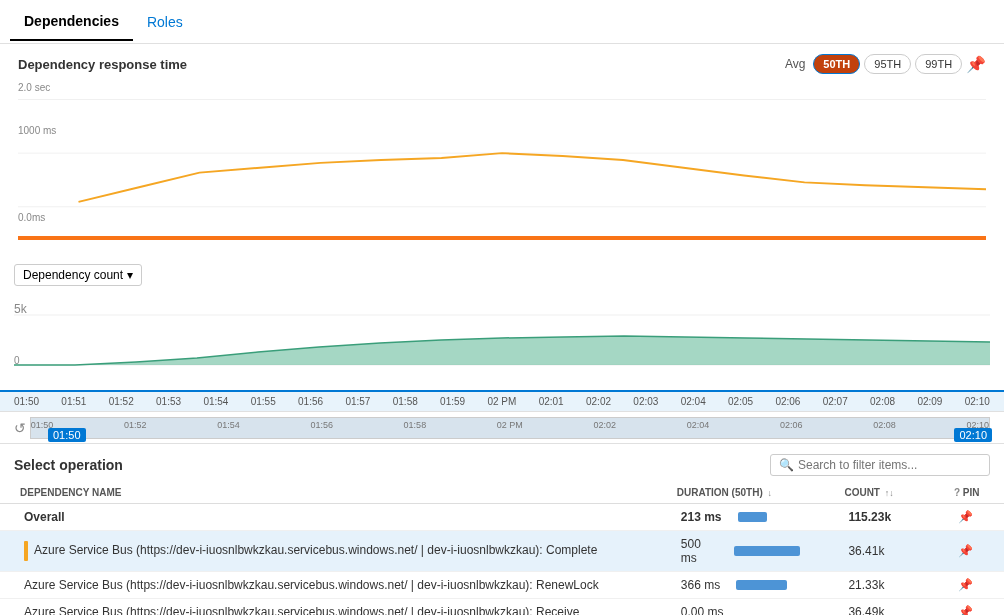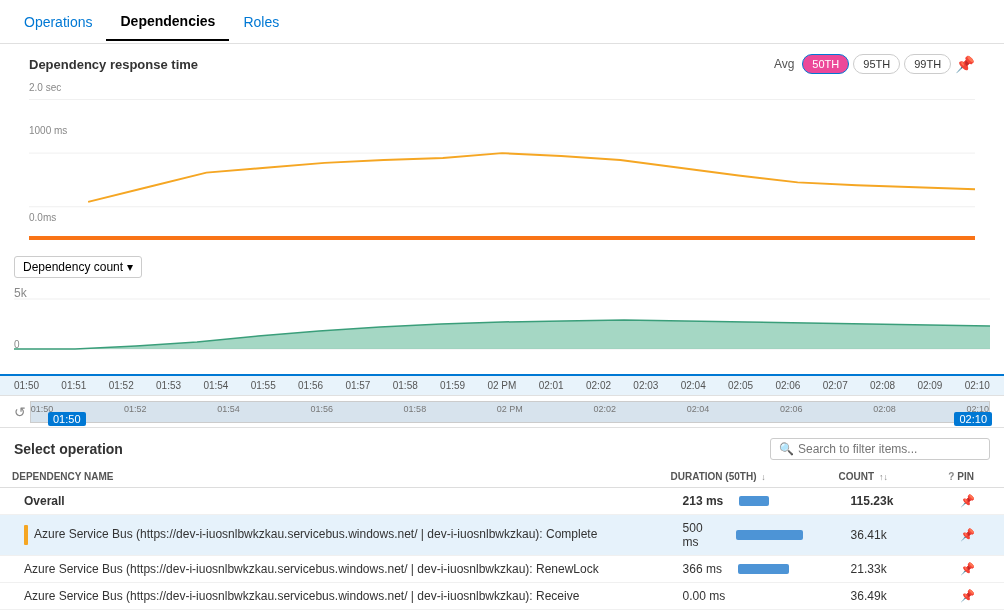--- a/index.html
+++ b/index.html
@@ -4,70 +4,69 @@
   <style>
     * { box-sizing: border-box; margin: 0; padding: 0; }
     body { font-family: 'Segoe UI', Arial, sans-serif; font-size: 12px; color: #333; background: #fff; width: 1004px; }
 
     
     .tabs { display: flex; align-items: center; border-bottom: 1px solid #e0e0e0; padding: 0 10px; height: 44px; }
     .tab { padding: 10px 14px; cursor: pointer; font-size: 14px; color: #0078d4; position: relative; }
     .tab.active { color: #000; font-weight: 600; border-bottom: 2px solid #000; }
 
     
-    .section { padding: 10px 29px; }
+    .section { padding: 10px 18px; }
 
     
     .chart-header { display: flex; align-items: center; justify-content: space-between; margin-bottom: 6px; }
     .chart-title { font-size: 13px; font-weight: 600; }
     .percentile-controls { display: flex; align-items: center; gap: 4px; }
     .pct-label { font-size: 12px; color: #555; margin-right: 4px; }
     .pct-btn { padding: 3px 9px; border-radius: 12px; border: 1px solid #ccc; font-size: 11px; cursor: pointer; background: #fff; color: #333; }
-    .pct-btn.active { background: #ec4899; color: #fff; border-color: #0078d4; }
+    .pct-btn.active { background: #c2410c; color: #fff; border-color: #0078d4; font-weight: bold; }
     .pin-btn { background: none; border: none; cursor: pointer; font-size: 16px; color: #555; }
 
     
     .chart-area { position: relative; height: 160px; border-bottom: 4px solid #f97316; }
     .chart-y-label { position: absolute; left: 0; font-size: 10px; color: #888; }
     .chart-svg { width: 100%; height: 100%; }
 
     
-    .dropdown-btn { display: inline-flex; align-items: center; gap: 4px; border: 1px solid #ccc; border-radius: 3px; padding: 3px 8px; font-size: 12px; cursor: pointer; background: #fff; margin: 6px 0; }
+    .dropdown-btn { display: inline-flex; align-items: center; gap: 4px; border: 1px solid #ccc; border-radius: 3px; padding: 3px 8px; font-size: 12px; cursor: pointer; background: #fff; margin: 14px 0; }
     .timeline-ticks { display: flex; justify-content: space-between; padding: 2px 0; }
     .timeline-tick { font-size: 10px; color: #555; }
     .range-label { font-size: 11px; background: #0078d4; color: #fff; padding: 1px 5px; border-radius: 2px; }
 
     
     .select-op-header { display: flex; align-items: center; justify-content: space-between; padding: 10px 14px 6px; }
     .select-op-title { font-size: 14px; font-weight: 600; }
     .search-box { display: flex; align-items: center; border: 1px solid #ccc; border-radius: 3px; padding: 3px 8px; width: 220px; }
     .search-box input { border: none; outline: none; font-size: 12px; width: 100%; }
 
     
     .data-table { width: 100%; border-collapse: collapse; }
-    .data-table th { font-size: 10px; font-weight: 700; color: #555; text-transform: uppercase; padding: 5px 12px; border-bottom: 1px solid #ddd; text-align: left; white-space: nowrap; }
+    .data-table th { font-size: 10px; font-weight: 700; color: #555; text-transform: uppercase; padding: 5px 20px; border-bottom: 1px solid #ddd; text-align: left; white-space: nowrap; }
     .data-table td { padding: 6px 24px; border-bottom: 1px solid #f0f0f0; font-size: 12px; }
     .data-table .overall-row td { font-weight: 700; }
     .data-table .selected-row { background: #e6f2fb; }
     .duration-cell { display: flex; align-items: center; gap: 16px; }
     .duration-bar { height: 10px; background: #4d94d6; border-radius: 2px; }
     .sort-icon { display: inline-block; font-size: 9px; color: #888; margin-left: 2px; }
     .th-sortable { cursor: pointer; }
     .col-dep { width: 60%; }
     .col-dur { width: 15%; }
     .col-count { width: 10%; }
     .col-pin { width: 5%; }
     .pin-col { color: #888; font-size: 11px; }
     .orange-indicator { width: 4px; height: 20px; background: #f5a623; display: inline-block; margin-right: 6px; vertical-align: middle; border-radius: 1px; }
   </style>
 </head>
 <body>
 
 <div class="tabs">
-  <div class="tab">Operations</div>
   <div class="tab active">Dependencies</div>
   <div class="tab">Roles</div>
 </div>
 
 <div class="section">
   <div class="chart-header">
     <span class="chart-title">Dependency response time</span>
     <div class="percentile-controls">
       <span class="pct-label">Avg</span>
       <button class="pct-btn active">50TH</button>

